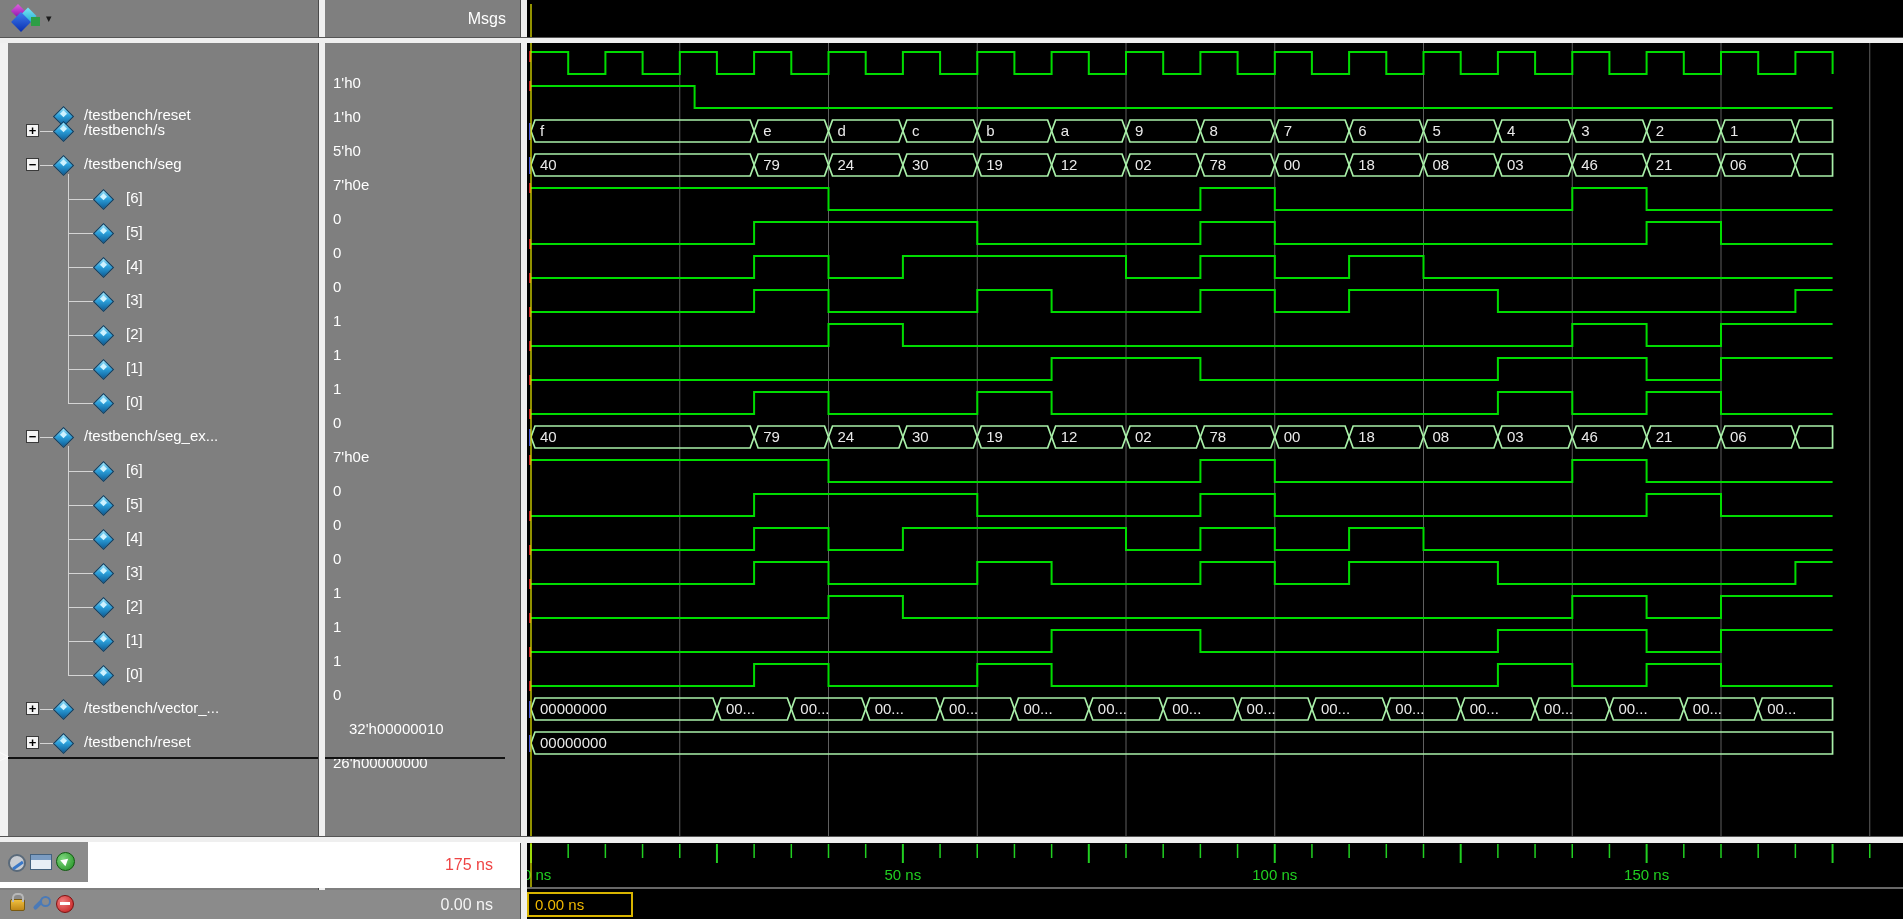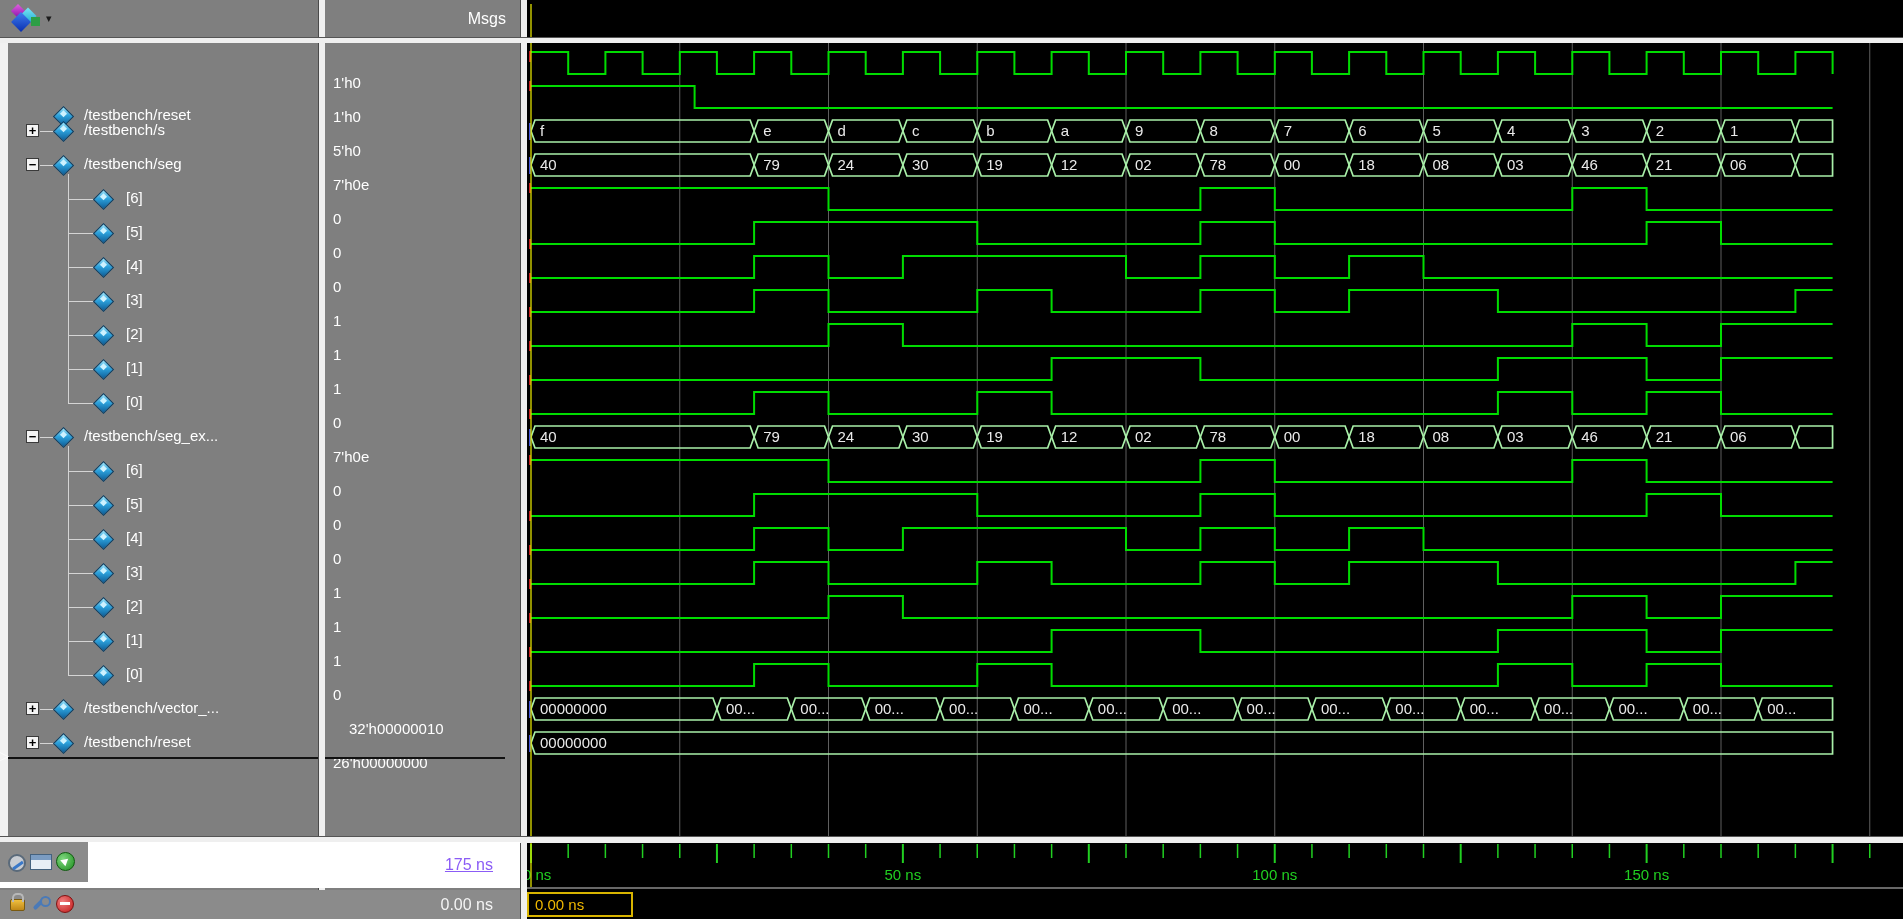--- a/index.html
+++ b/index.html
@@ -484,21 +484,21 @@
       <span class="ic" style="left:30px;top:12px;width:20px;height:14px;background:#e8eef6;border:1px solid #44617e;">
           <span class="ic" style="left:0;top:0;width:20px;height:5px;background:#7b9cc2;"></span>
         </span>
       <span class="ic" style="left:56px;top:10px;width:17px;height:17px;border-radius:50%;background:radial-gradient(circle at 35% 35%,#7fd87f,#1e8c1e);border:1px solid #0e5c0e;">
           <span class="ic" style="left:5px;top:4px;width:0;height:0;border-left:7px solid #fff;border-top:4px solid transparent;border-bottom:4px solid transparent;transform:rotate(-40deg);"></span>
         </span>
     </div>
     <div class="foot-name" style="color:#000;">Now</div>
   </div>
   <div class="abs" style="left:324px;top:842px;width:196px;height:46px;background:#fff;">
-    <div class="foot-val" style="color:#8b5cf6;text-decoration:underline;">175 ns</div>
+    <div class="foot-val" style="color:#ef4444;">175 ns</div>
   </div>
 
   <div id="cursor-row" class="abs">
     <span class="ic" style="left:10px;top:9px;width:13px;height:10px;background:linear-gradient(#f0c040,#c08818);border:1px solid #7a5a10;border-radius:2px;"></span>
     <span class="ic" style="left:12px;top:3px;width:8px;height:7px;border:2px solid #b8b8b8;border-bottom:none;border-radius:5px 5px 0 0;"></span>
     <span class="ic" style="left:32px;top:12px;width:14px;height:4px;background:#4a7ab8;transform:rotate(-45deg);border-radius:2px;"></span>
     <span class="ic" style="left:40px;top:6px;width:7px;height:7px;border:2px solid #4a7ab8;border-radius:50%;background:#8b8b8b;"></span>
     <span class="ic" style="left:56px;top:5px;width:16px;height:16px;border-radius:50%;background:radial-gradient(circle at 35% 35%,#f08080,#c01818);border:1px solid #801010;">
         <span class="ic" style="left:3px;top:6px;width:10px;height:3px;background:#fff;"></span>
       </span>

